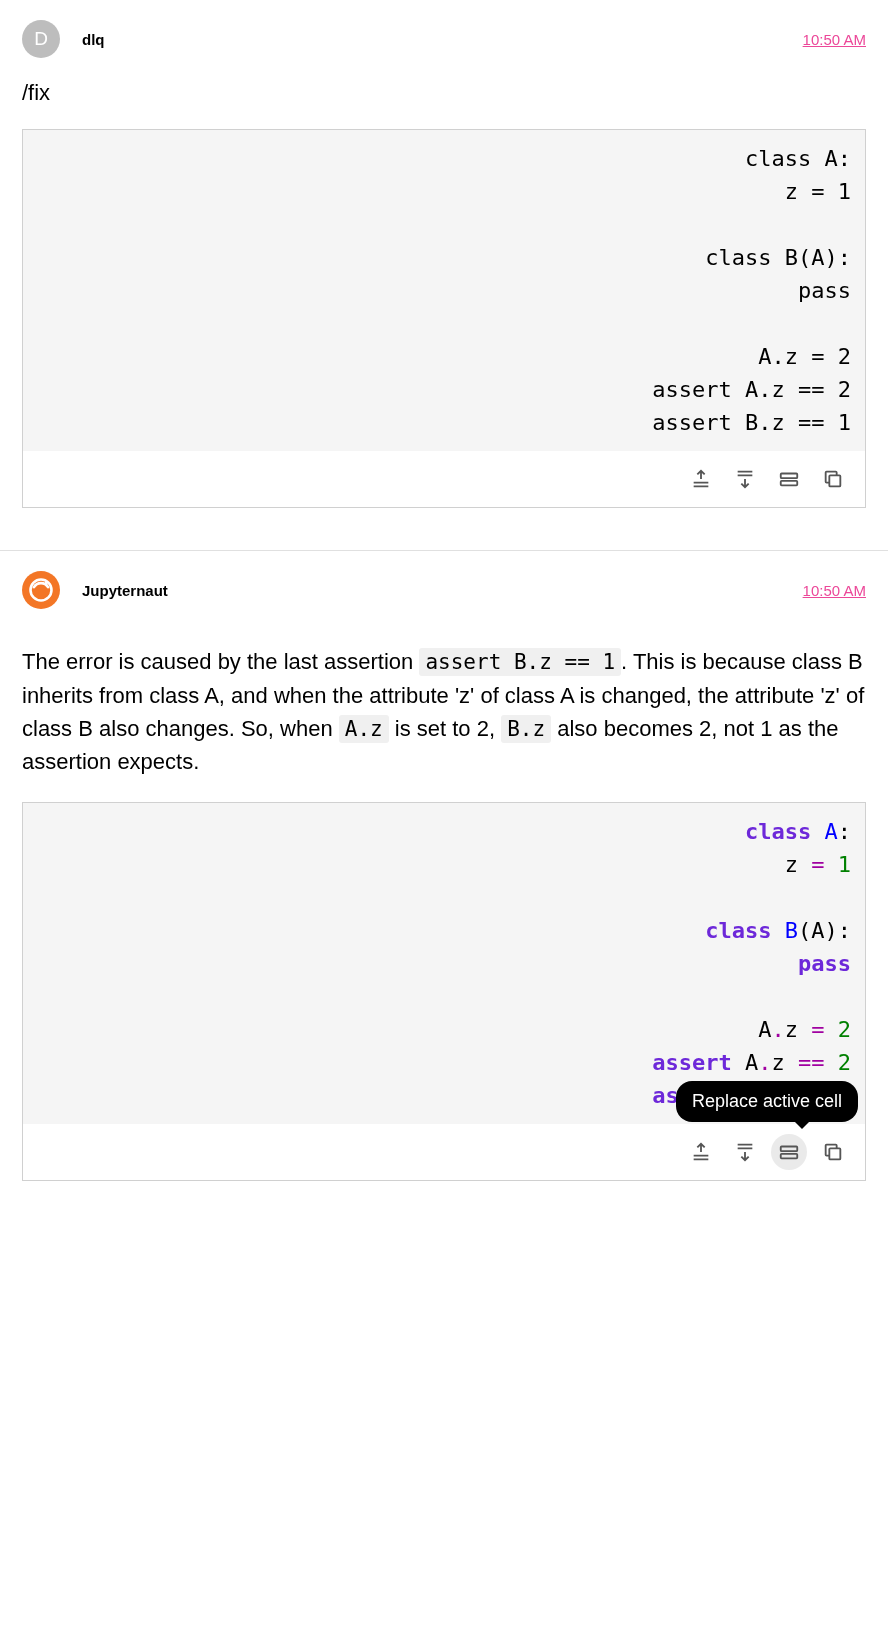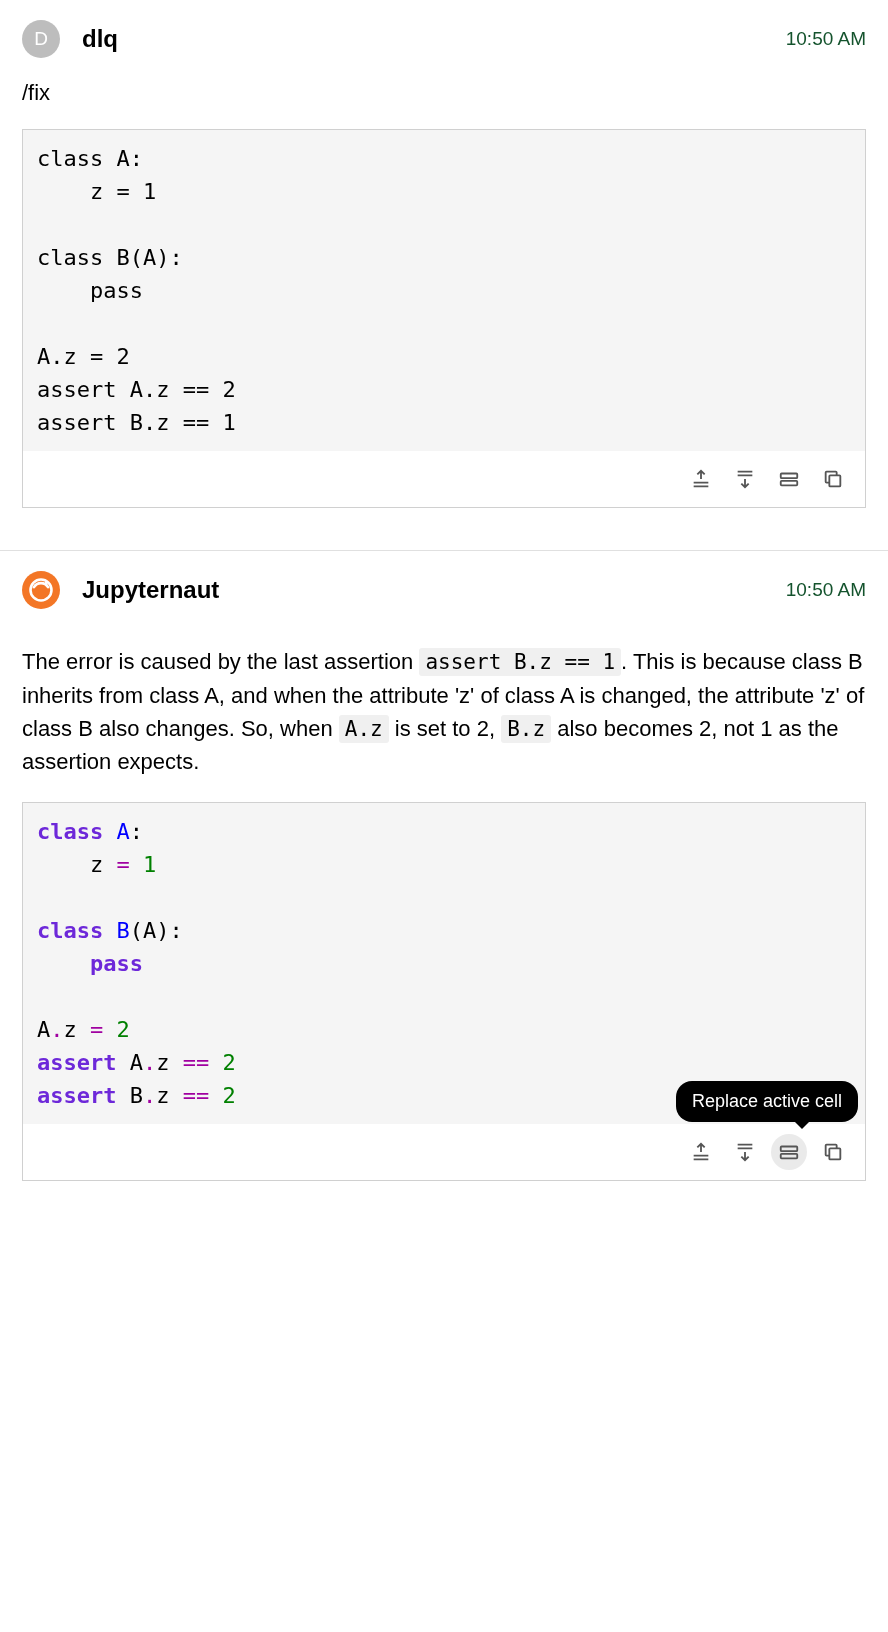--- a/index.html
+++ b/index.html
@@ -40,26 +40,27 @@
     .avatar-bot {
       background: #f37626;
       color: #fff;
     }
     .avatar-bot svg {
       width: 28px;
       height: 28px;
     }
     .username {
       font-weight: 700;
-      font-size: 24px;
+      font-size: 15px;
     }
     .timestamp {
       margin-left: auto;
-      font-size: 19px;
-      color: #14532d;
+      font-size: 15px;
+      color: #ec4899;
+      text-decoration: underline;
     }
     .message-text {
       font-size: 22px;
       line-height: 1.5;
       margin-bottom: 20px;
     }
     .message-paragraph {
       margin-bottom: 24px;
       margin-top: 36px;
     }
@@ -75,20 +76,21 @@
       margin-bottom: 4px;
     }
     .code-block {
       background: #f5f5f5;
       padding: 12px 14px;
       font-family: ui-monospace, "SF Mono", Menlo, Consolas, monospace;
       font-size: 22px;
       line-height: 1.5;
       white-space: pre;
       overflow-x: auto;
+      text-align: right;
     }
     .code-toolbar {
       display: flex;
       justify-content: flex-end;
       gap: 8px;
       padding: 10px 14px;
       background: #fff;
     }
     .toolbar-btn {
       width: 36px;

